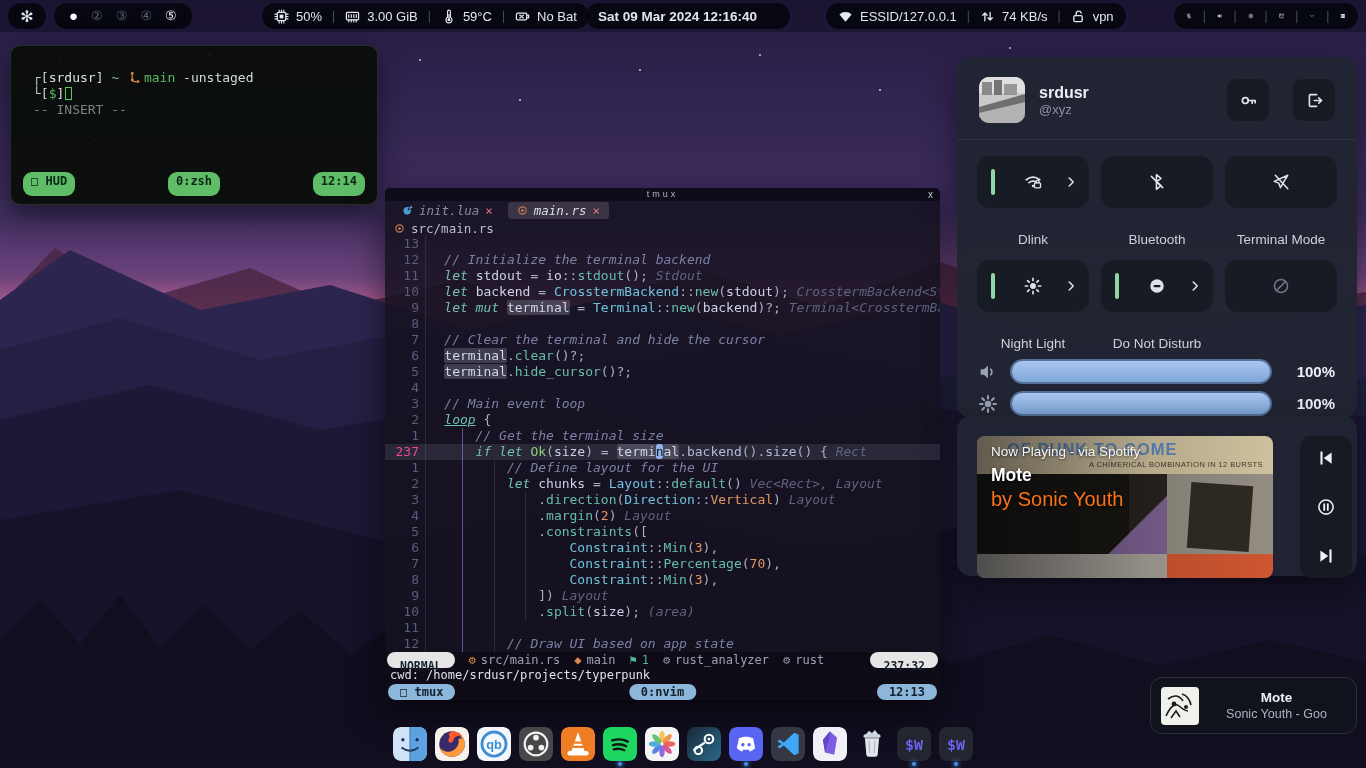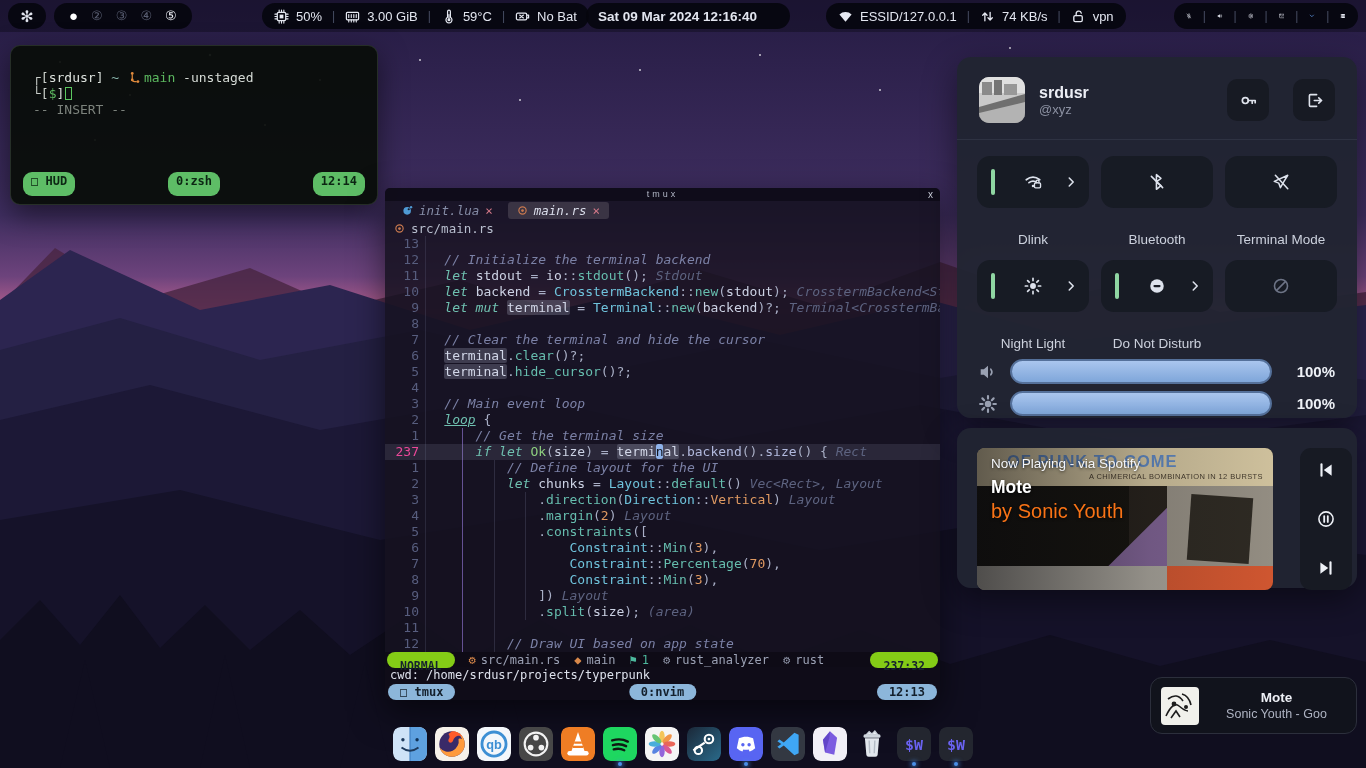--- a/index.html
+++ b/index.html
@@ -63,35 +63,35 @@
   .ty{color:#6fc3dc}
   .fn{color:#66bdae}
   .ml{color:#b2bade}
   .nu{color:#e09a62}
   .tx{color:#ccd2e4}
   .pu{color:#a9afc6}
   .gr{color:#8ecf7f}
   .hl{color:#d2d7e8;background:rgba(145,150,170,.32);border-radius:2px}
   .cs{background:#8fb3ea;color:#131722;border-radius:2px}
   #sline{display:flex;align-items:center;height:15px;background:rgba(14,11,22,.92);font:12px "DejaVu Sans Mono",monospace;gap:0;padding:0 2px}
-  .bluepill{background:#84cc16;color:#16222e;font-weight:bold;border-radius:8px;padding:8px 13px;height:13px;line-height:13px;font-size:11.5px}
+  .bluepill{background:#e5e5e5;color:#16222e;font-weight:bold;border-radius:8px;padding:8px 13px;height:13px;line-height:13px;font-size:11.5px}
   .sl-it{color:#9ba1b4;margin-left:14px;display:inline-flex;gap:5px;align-items:center}
   .sl-gear{color:#8d93a6}.sl-orange{color:#d8884a}.sl-teal{color:#4cb79c}
   #sline .pos{margin-left:auto}
   #cwd{height:16px;background:rgba(14,11,22,.72);font:12px/16px "DejaVu Sans Mono",monospace;color:#dde1ec;padding-left:5px}
   #tmuxbar{position:relative;height:18px;background:rgba(14,11,22,.72)}
   .tpill{position:absolute;top:1px;background:#8cb6da;color:#14202c;font:bold 12px/16px "DejaVu Sans Mono",monospace;border-radius:9px;padding:0 12px;height:16px}
   #tmuxbar .l{left:3px}
   #tmuxbar .m{left:50%;transform:translateX(-50%)}
   #tmuxbar .r{right:3px}
 
   
   .card{position:absolute;left:957px;width:400px;background:rgba(33,36,50,.97);border-radius:14px;box-shadow:0 12px 34px rgba(0,0,0,.45)}
   #card1{top:57px;height:361px}
-  #card2{top:428px;height:160px}
+  #card2{top:416px;height:160px}
   #userrow{display:flex;align-items:center;gap:14px;padding:20px 22px 16px}
   .avatar{width:46px;height:46px;border-radius:10px;overflow:hidden;flex:none}
   .uname{font-size:16px;font-weight:bold;color:#eceef5;line-height:19px}
   .uhandle{font-size:13px;color:#8b90a1}
   .ubtn{width:42px;height:42px;border-radius:10px;background:#171a23;display:flex;align-items:center;justify-content:center;margin-left:10px;flex:none;cursor:pointer}
   .ubtn .ic{width:17px;height:17px;color:#dfe3ec}
   #udiv{height:1px;background:#2e3242}
   #qgrid{display:grid;grid-template-columns:repeat(3,1fr);gap:12px 12px;padding:16px 20px 0}
   .qcell{display:flex;flex-direction:column;align-items:center;gap:24px}
   .qbtn{width:100%;height:52px;border-radius:13px;background:#171b24;display:flex;align-items:center;justify-content:center;position:relative;cursor:pointer}

